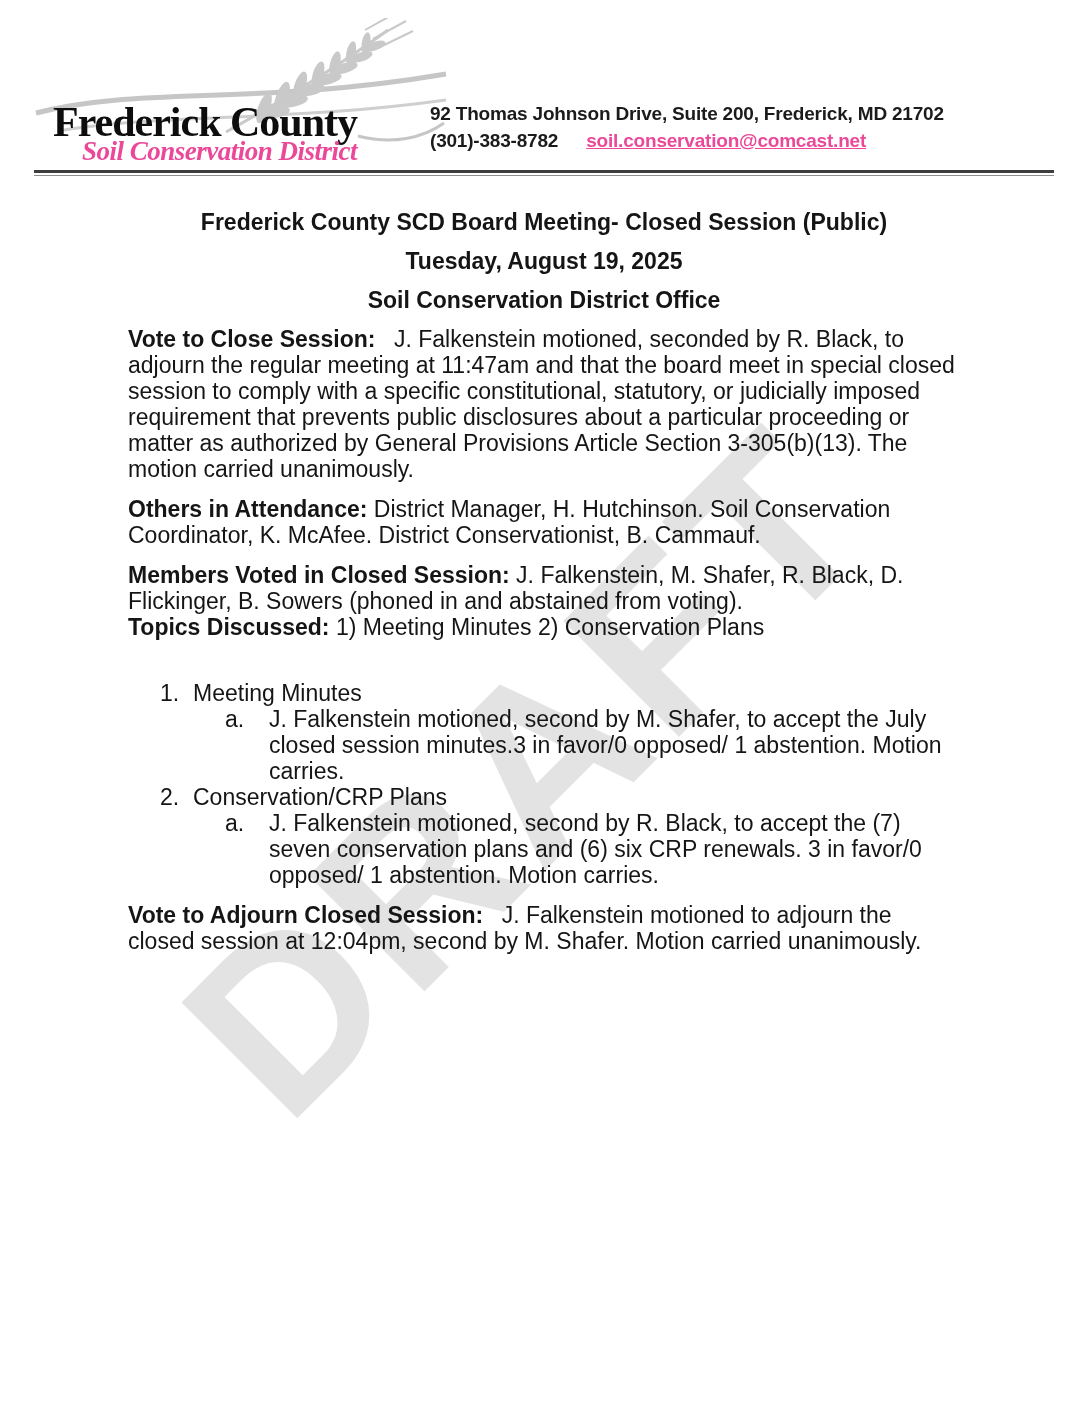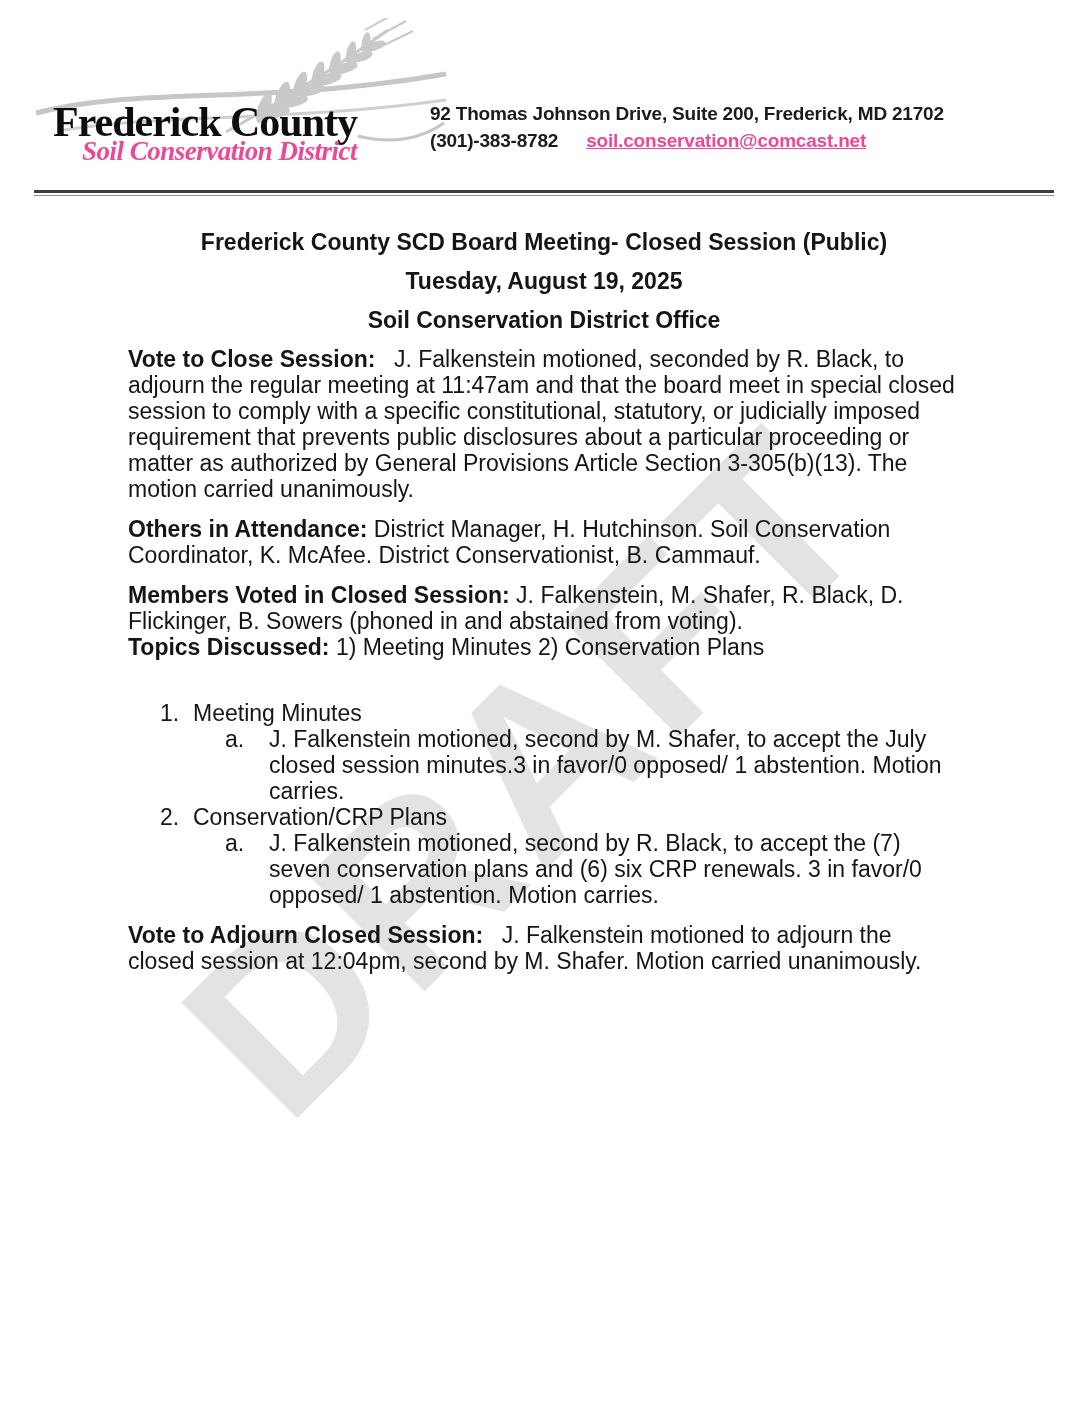--- a/index.html
+++ b/index.html
@@ -23,21 +23,21 @@
     font-weight: bold;
     font-size: 238px;
     letter-spacing: 8px;
     color: #e3e3e3;
     white-space: nowrap;
     z-index: 0;
     user-select: none;
   }
 
   
-  header { position: relative; height: 190px; z-index: 1; }
+  header { position: relative; height: 170px; z-index: 1; }
   .logo-art { position: absolute; left: 28px; top: 18px; z-index: 0; }
   .logo-name {
     position: absolute; left: 53px; top: 98px; z-index: 1;
     font-family: "Liberation Serif", serif;
     font-weight: bold; font-size: 42px; letter-spacing: -1px; color: #0d0d0d;
     white-space: nowrap;
   }
   .logo-sub {
     position: absolute; left: 82px; top: 136px; z-index: 1;
     font-family: "Liberation Serif", serif;

